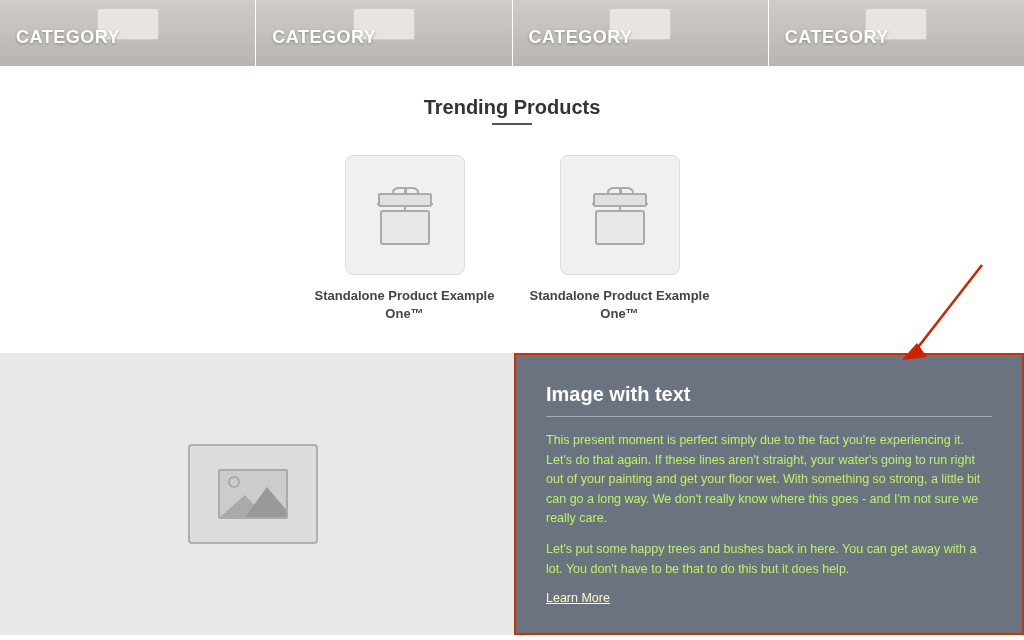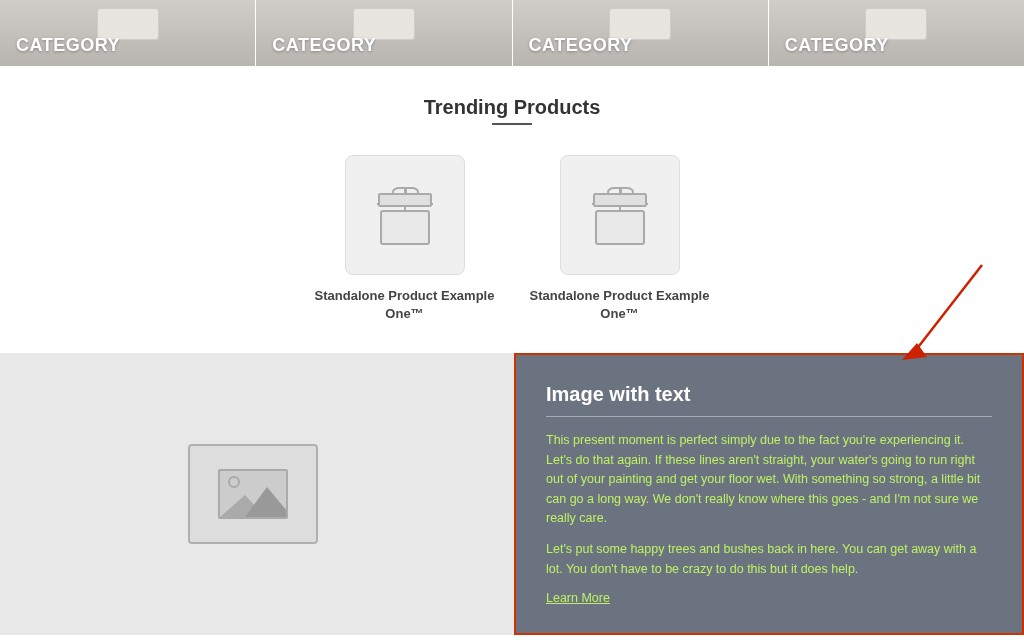--- a/index.html
+++ b/index.html
@@ -41,21 +41,21 @@
       background: #e8e4e0;
       border-radius: 3px;
       position: absolute;
       top: 8px;
       left: 50%;
       transform: translateX(-50%);
       border: 1px solid #ccc;
     }
     .category-label {
       position: absolute;
-      bottom: 10px;
+      bottom: 18px;
       left: 16px;
       color: #fff;
       font-weight: bold;
       font-size: 18px;
       letter-spacing: 0.5px;
       text-shadow: 0 1px 3px rgba(0,0,0,0.3);
     }
 
     
     .trending-section {
@@ -260,21 +260,21 @@
       margin-bottom: 14px;
     }
     .panel-text {
       font-size: 12.5px;
       color: #bef264;
       line-height: 1.55;
       margin-bottom: 12px;
     }
     .panel-link {
       font-size: 12.5px;
-      color: #bef264;
+      color: #fef9c3;
       text-decoration: underline;
       cursor: pointer;
     }
 
     
     .red-arrow-container {
       position: absolute;
       top: -100px;
       right: 20px;
       pointer-events: none;
@@ -357,17 +357,17 @@
   <div class="bottom-right" style="position:relative;margin-left:8px;">
 
     <svg class="red-arrow-container" width="120" height="110" viewBox="0 0 120 110">
       <line x1="100" y1="10" x2="30" y2="100" stroke="#cc2200" stroke-width="2.5"></line>
       <polygon points="20,105 35,88 45,102" fill="#cc2200"></polygon>
     </svg>
 
     <h3 class="panel-title">Image with text</h3>
     <div class="panel-divider"></div>
     <p class="panel-text">This present moment is perfect simply due to the fact you're experiencing it. Let's do that again. If these lines aren't straight, your water's going to run right out of your painting and get your floor wet. With something so strong, a little bit can go a long way. We don't really know where this goes - and I'm not sure we really care.</p>
-    <p class="panel-text">Let's put some happy trees and bushes back in here. You can get away with a lot. You don't have to be crazy to do this but it does help.</p>
+    <p class="panel-text">Let's put some happy trees and bushes back in here. You can get away with a lot. You don't have to be that to do this but it does help.</p>
     <a class="panel-link" href="#">Learn More</a>
   </div>
 
 </div>
 
 </body></html>

